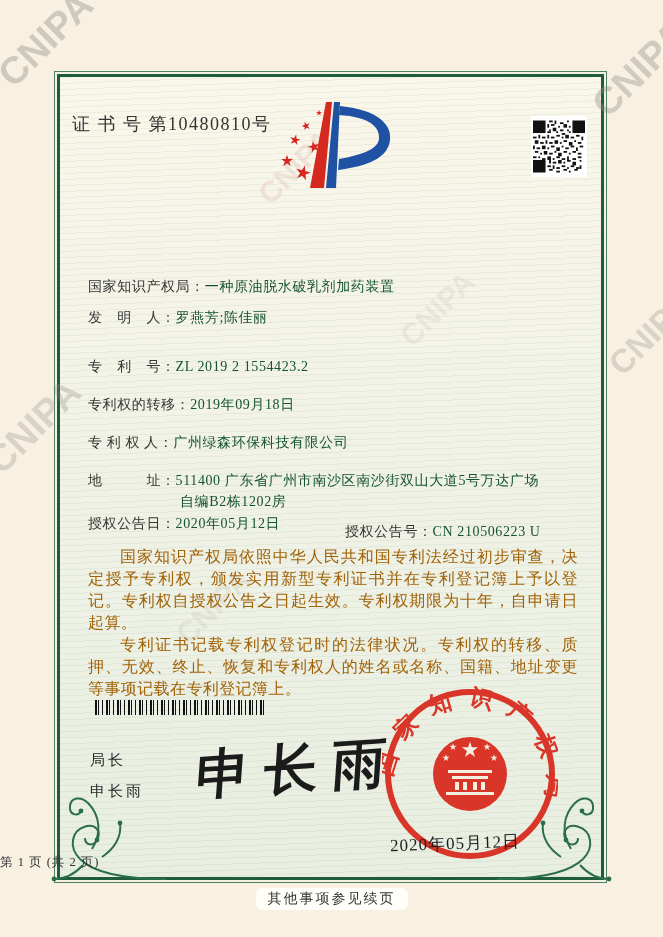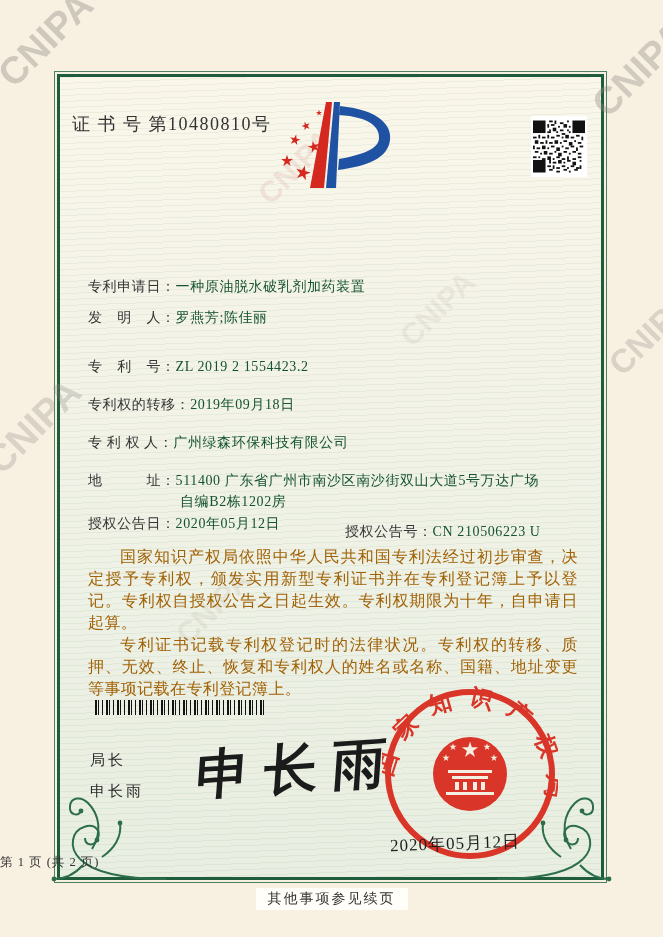--- a/index.html
+++ b/index.html
@@ -61,21 +61,21 @@
   .officer div{margin-bottom:12px;}
   .signature{position:absolute;left:196px;top:733px;font-size:54px;font-weight:700;color:#1b1b1b;
              letter-spacing:14px;transform:rotate(-4deg) skewX(-8deg);white-space:nowrap;}
   
   .seal{position:absolute;left:382px;top:686px;width:176px;height:176px;opacity:.93;}
   .seal-date{position:absolute;left:390px;top:832px;font-size:17px;color:#1d1d1d;letter-spacing:1px;
              transform:rotate(-2deg);white-space:nowrap;}
   
   .page-info{position:absolute;left:0;top:854px;width:663px;text-align:left;font-size:12.5px;color:#333;letter-spacing:1px;}
   .cont-note{position:absolute;left:0;top:888px;width:663px;text-align:center;}
-  .cont-note span{display:inline-block;background:#fffef8;padding:2px 12px;font-size:14px;color:#333;letter-spacing:2px;}
+  .cont-note span{display:inline-block;background:#fffef8;padding:2px 12px;font-size:14px;color:#333;letter-spacing:2px;border-radius:6px;}
   .ornament{position:absolute;width:118px;height:122px;}
   .orn-left{left:50px;bottom:50px;}
   .orn-right{right:50px;bottom:50px;transform:scaleX(-1);}
 </style>
 </head>
 <body>
 
 <div class="stage">
 
   <div class="frame-outer">
@@ -203,21 +203,21 @@
       <rect x="9" y="27" width="2" height="1"></rect>
         <rect x="13" y="28" width="2" height="1"></rect>
         <rect x="17" y="27" width="2" height="1"></rect>
         <rect x="20" y="28" width="1" height="1"></rect>
         <rect x="23" y="27" width="2" height="1"></rect>
     </g>
   </svg>
 
 
   <div class="row r-name">
-    <span class="flabel">专利申请日：</span><span class="fval">一种原油脱水破乳剂加药装置</span>
+    <span class="flabel">国家知识产权局：</span><span class="fval">一种原油脱水破乳剂加药装置</span>
   </div>
   <div class="row r-inv">
     <span class="flabel">发　明　人：</span><span class="fval">罗燕芳;陈佳丽</span>
   </div>
   <div class="row r-pno">
     <span class="flabel">专　利　号：</span><span class="fval">ZL 2019 2 1554423.2</span>
   </div>
   <div class="row r-app">
     <span class="flabel">专利权的转移：</span><span class="fval">2019年09月18日</span>
   </div>

